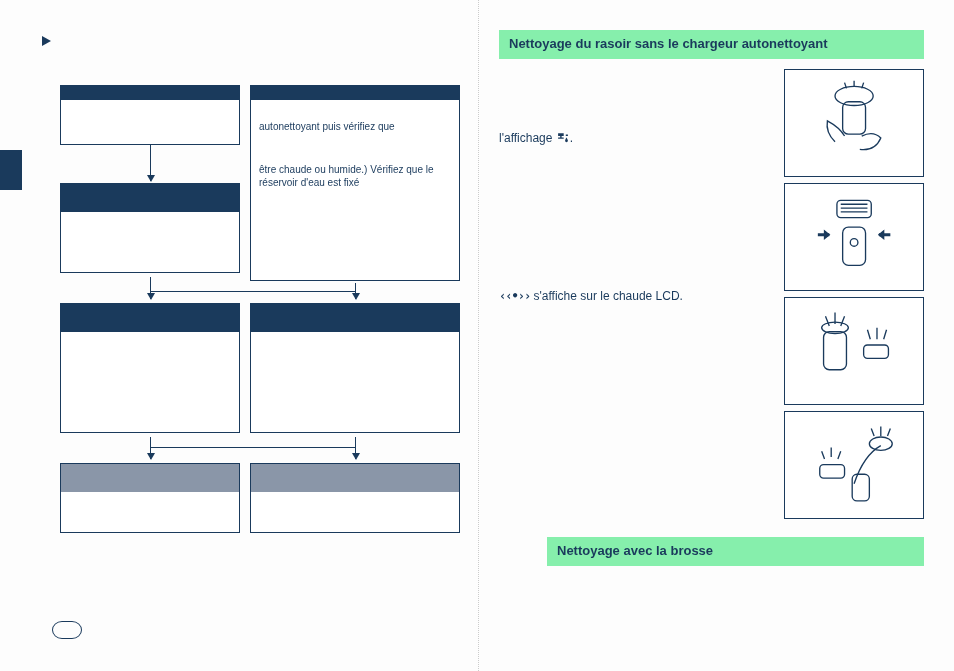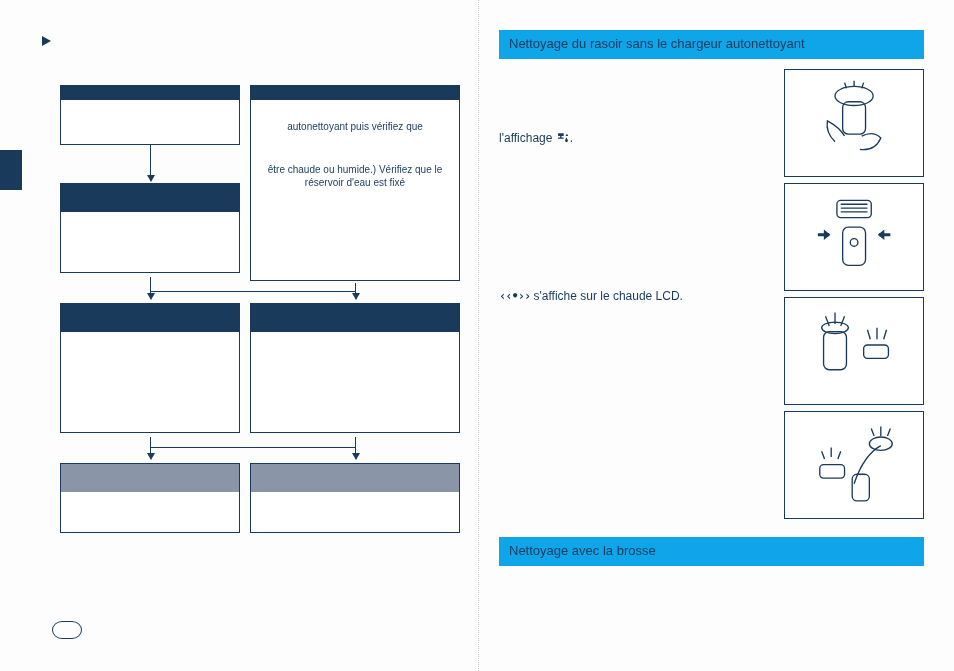--- a/index.html
+++ b/index.html
@@ -56,43 +56,43 @@
     line-height: 1.3;
   }
   .hdr {
     background: #1a3a5c;
     color: #fff;
     font-size: 10px;
     padding: 4px 6px;
     min-height: 14px;
   }
   .hdr.tall { min-height: 28px; }
-  .bdy { padding: 6px 8px; text-align: center; }
+  .bdy { padding: 6px 8px; }
   .box.gray .hdr { background: #8a96a8; }
   .arrow-v {
     position: absolute;
     width: 0;
     border-left: 1px solid #1a3a5c;
   }
   .arrow-v::after {
     content: "";
     position: absolute;
     bottom: -1px; left: -4px;
     border-left: 4px solid transparent;
     border-right: 4px solid transparent;
     border-top: 7px solid #1a3a5c;
   }
   .hconn {
     position: absolute;
     border-top: 1px solid #1a3a5c;
   }
   .heading-bar {
-    background: #0ea5e9;
+    background: #86efac;
     color: #1a3a5c;
-    font-weight: normal;
+    font-weight: bold;
     font-size: 13px;
     padding: 6px 10px;
     line-height: 1.3;
     margin-bottom: 10px;
   }
   .rcontent {
     display: flex;
     gap: 10px;
   }
   .rtext {
@@ -108,21 +108,21 @@
     flex-direction: column;
     gap: 6px;
   }
   .illus {
     border: 1px solid #1a3a5c;
     height: 108px;
     background: #fff;
     display:flex; align-items:center; justify-content:center;
   }
   .illus svg { width: 90%; height: 90%; }
-  .heading-bar.second { margin-top: 18px; }
+  .heading-bar.second { margin-top: 18px; margin-left: 48px; }
   .pagenum {
     position: absolute;
     left: 52px; bottom: 32px;
     border: 1px solid #1a3a5c;
     border-radius: 50%;
     width: 30px; height: 18px;
     border-radius: 10px / 9px;
     font-size: 9px;
     display:flex; align-items:center; justify-content:center;
   }

